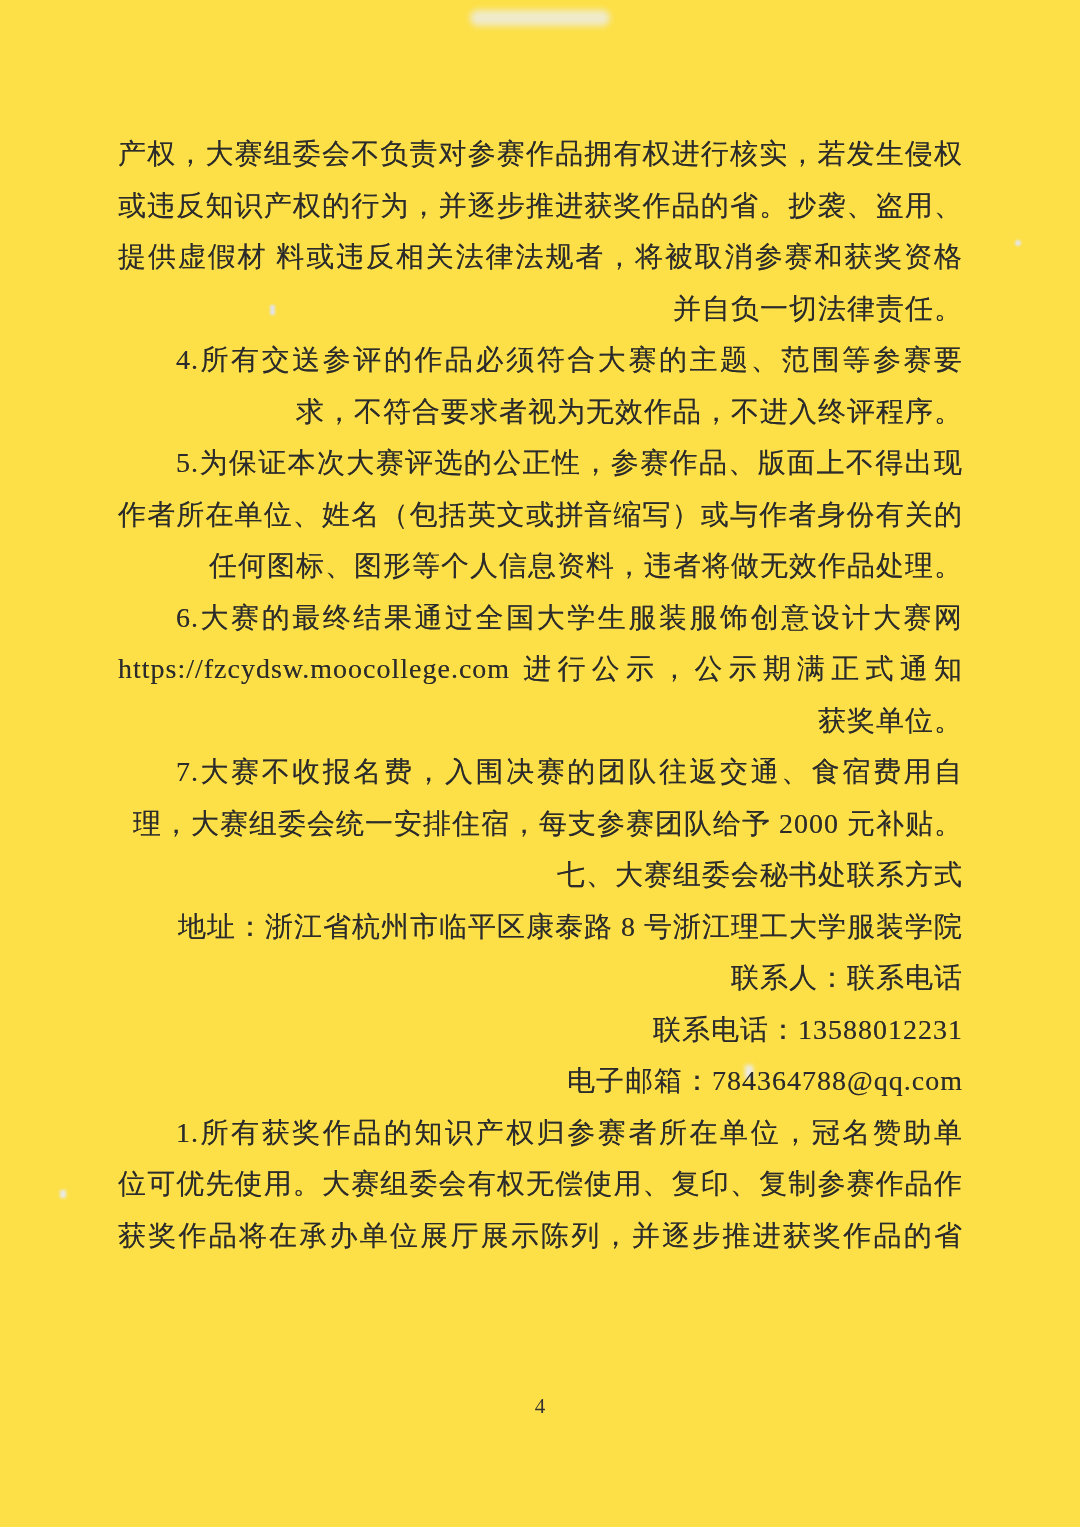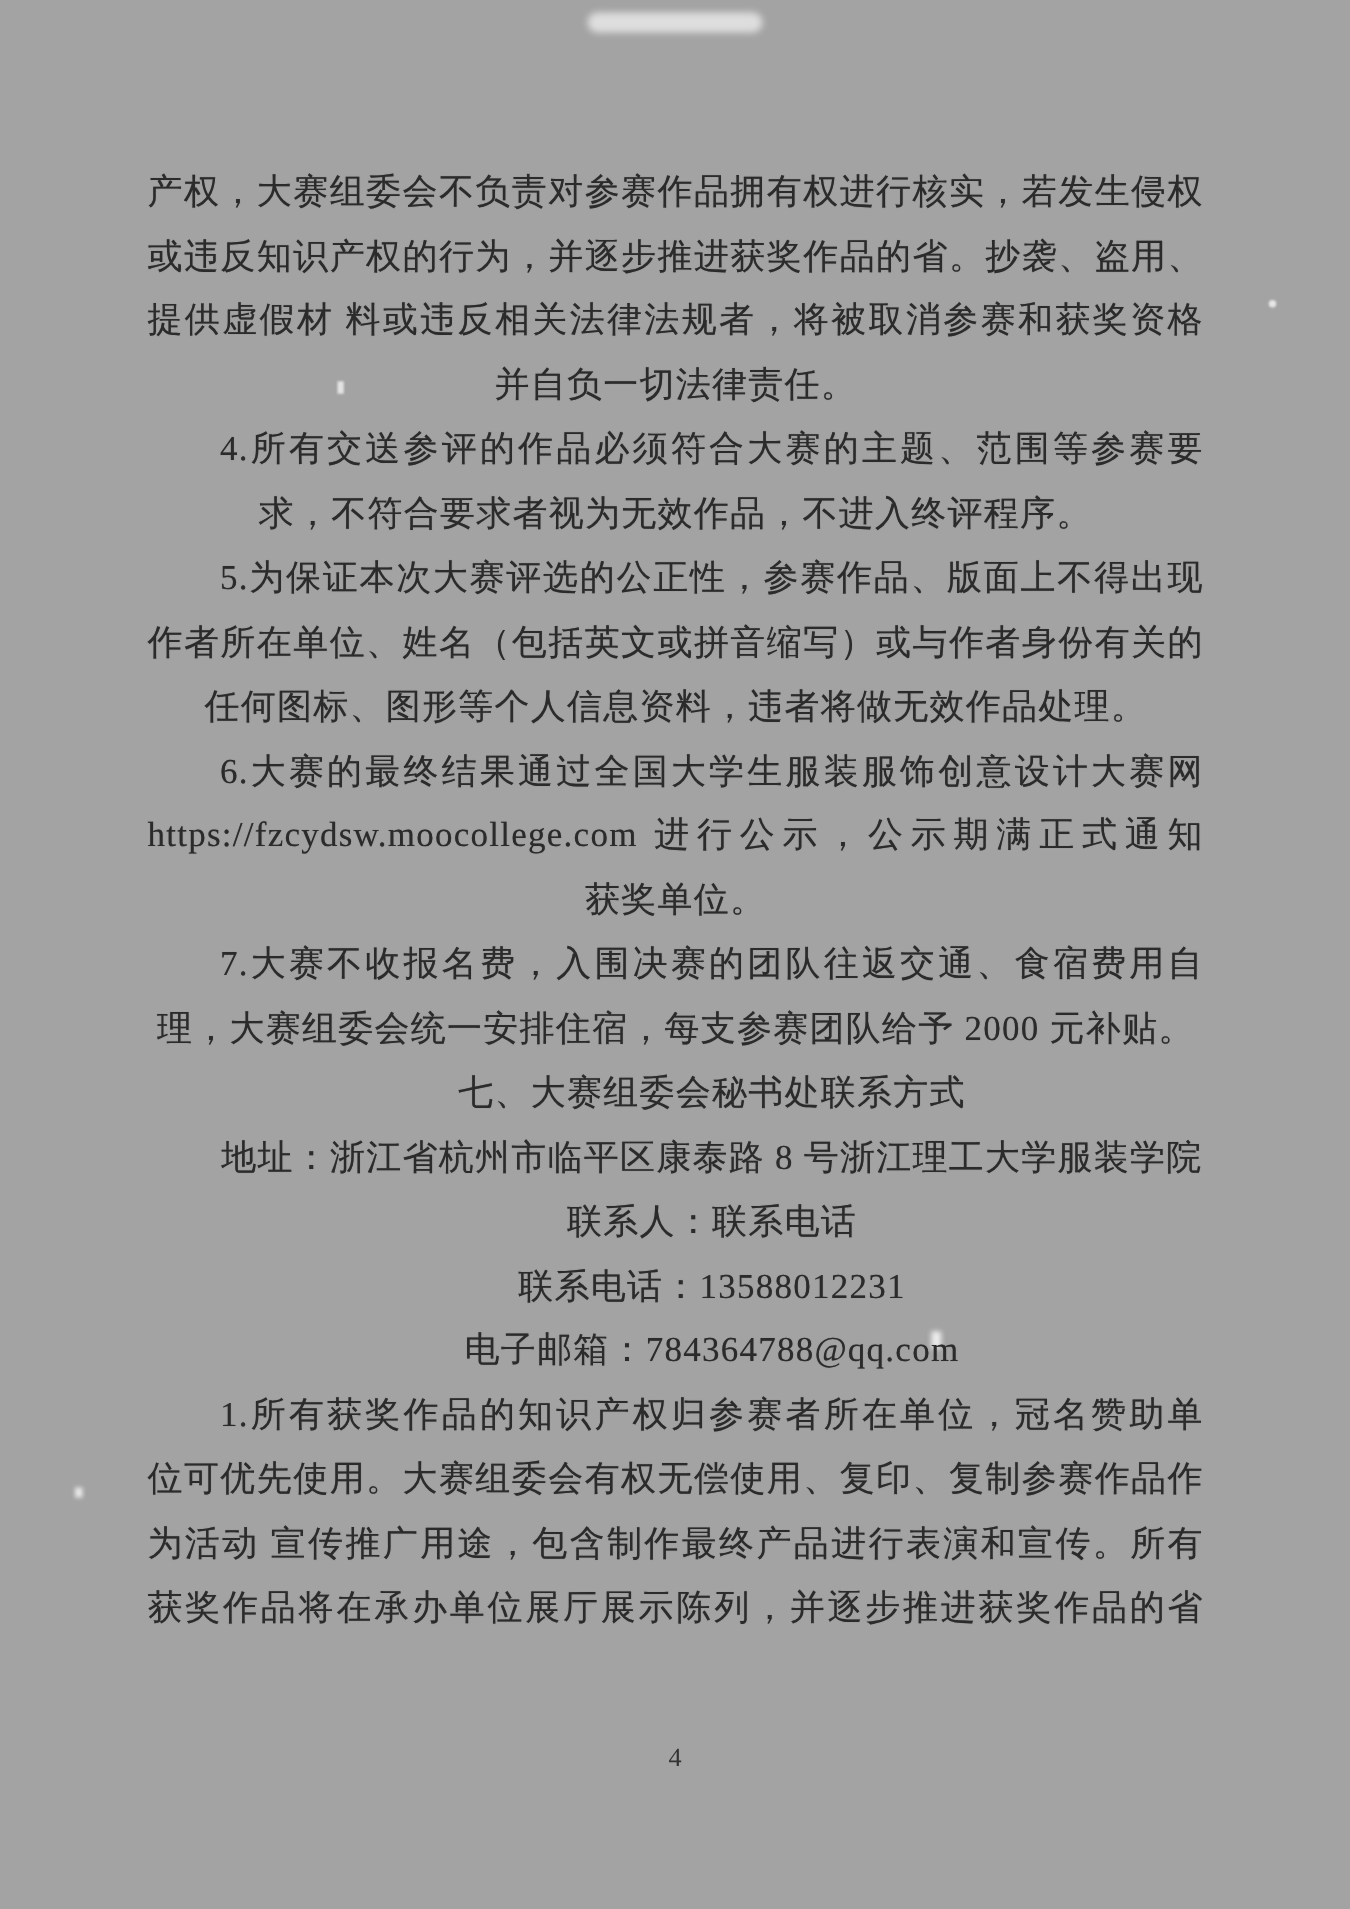--- a/index.html
+++ b/index.html
@@ -1,20 +1,20 @@
 <!DOCTYPE html>
 <html><head>
 <meta charset="utf-8">
 <style>
   html,body{margin:0;padding:0;background:#e9e9e9;}
   .page{
     position:relative;
     width:1080px;height:1527px;
     margin:0 auto;
-    background:#a3a3a3;
+    background:#fde047;
     overflow:hidden;
     font-family:"Liberation Serif","DejaVu Serif",serif;
     color:#2b2b2b;
   }
   
   .artifact{position:absolute;pointer-events:none;}
   .artifact.smudge-top{
     left:470px;top:10px;width:140px;height:16px;
     background:#ededed;filter:blur(3px);opacity:.8;border-radius:8px;
   }
@@ -27,21 +27,21 @@
     position:absolute;
     left:118px;top:128px;
     width:845px;
     font-size:28px;
     letter-spacing:1px;
     line-height:51.5px;
     text-shadow:0 0 .6px rgba(40,40,40,.55);
   }
   .ln{
     white-space:nowrap;
-    text-align:center;
+    text-align:right;
   }
   .ln.fill{
     white-space:normal;
     text-align:justify;
     text-align-last:justify;
     text-justify:inter-character;
     word-break:break-all;
   }
   .ln.ind{padding-left:58px;}
   .ln.fill.ind{padding-left:58px;}
@@ -81,19 +81,18 @@
     <div class="ln">获奖单位。</div>
     <div class="ln fill ind">7.大赛不收报名费，入围决赛的团队往返交通、食宿费用自</div>
     <div class="ln">理，大赛组委会统一安排住宿，每支参赛团队给予 2000 元补贴。</div>
     <div class="ln ind">七、大赛组委会秘书处联系方式</div>
     <div class="ln ind">地址：浙江省杭州市临平区康泰路 8 号浙江理工大学服装学院</div>
     <div class="ln ind">联系人：联系电话</div>
     <div class="ln ind">联系电话：13588012231</div>
     <div class="ln ind">电子邮箱：784364788@qq.com</div>
     <div class="ln fill ind">1.所有获奖作品的知识产权归参赛者所在单位，冠名赞助单</div>
     <div class="ln fill">位可优先使用。大赛组委会有权无偿使用、复印、复制参赛作品作</div>
-    <div class="ln fill">为活动 宣传推广用途，包含制作最终产品进行表演和宣传。所有</div>
     <div class="ln fill">获奖作品将在承办单位展厅展示陈列，并逐步推进获奖作品的省</div>
   </div>
 
   <div class="page-number">4</div>
 
 </div>
 
 </body></html>

